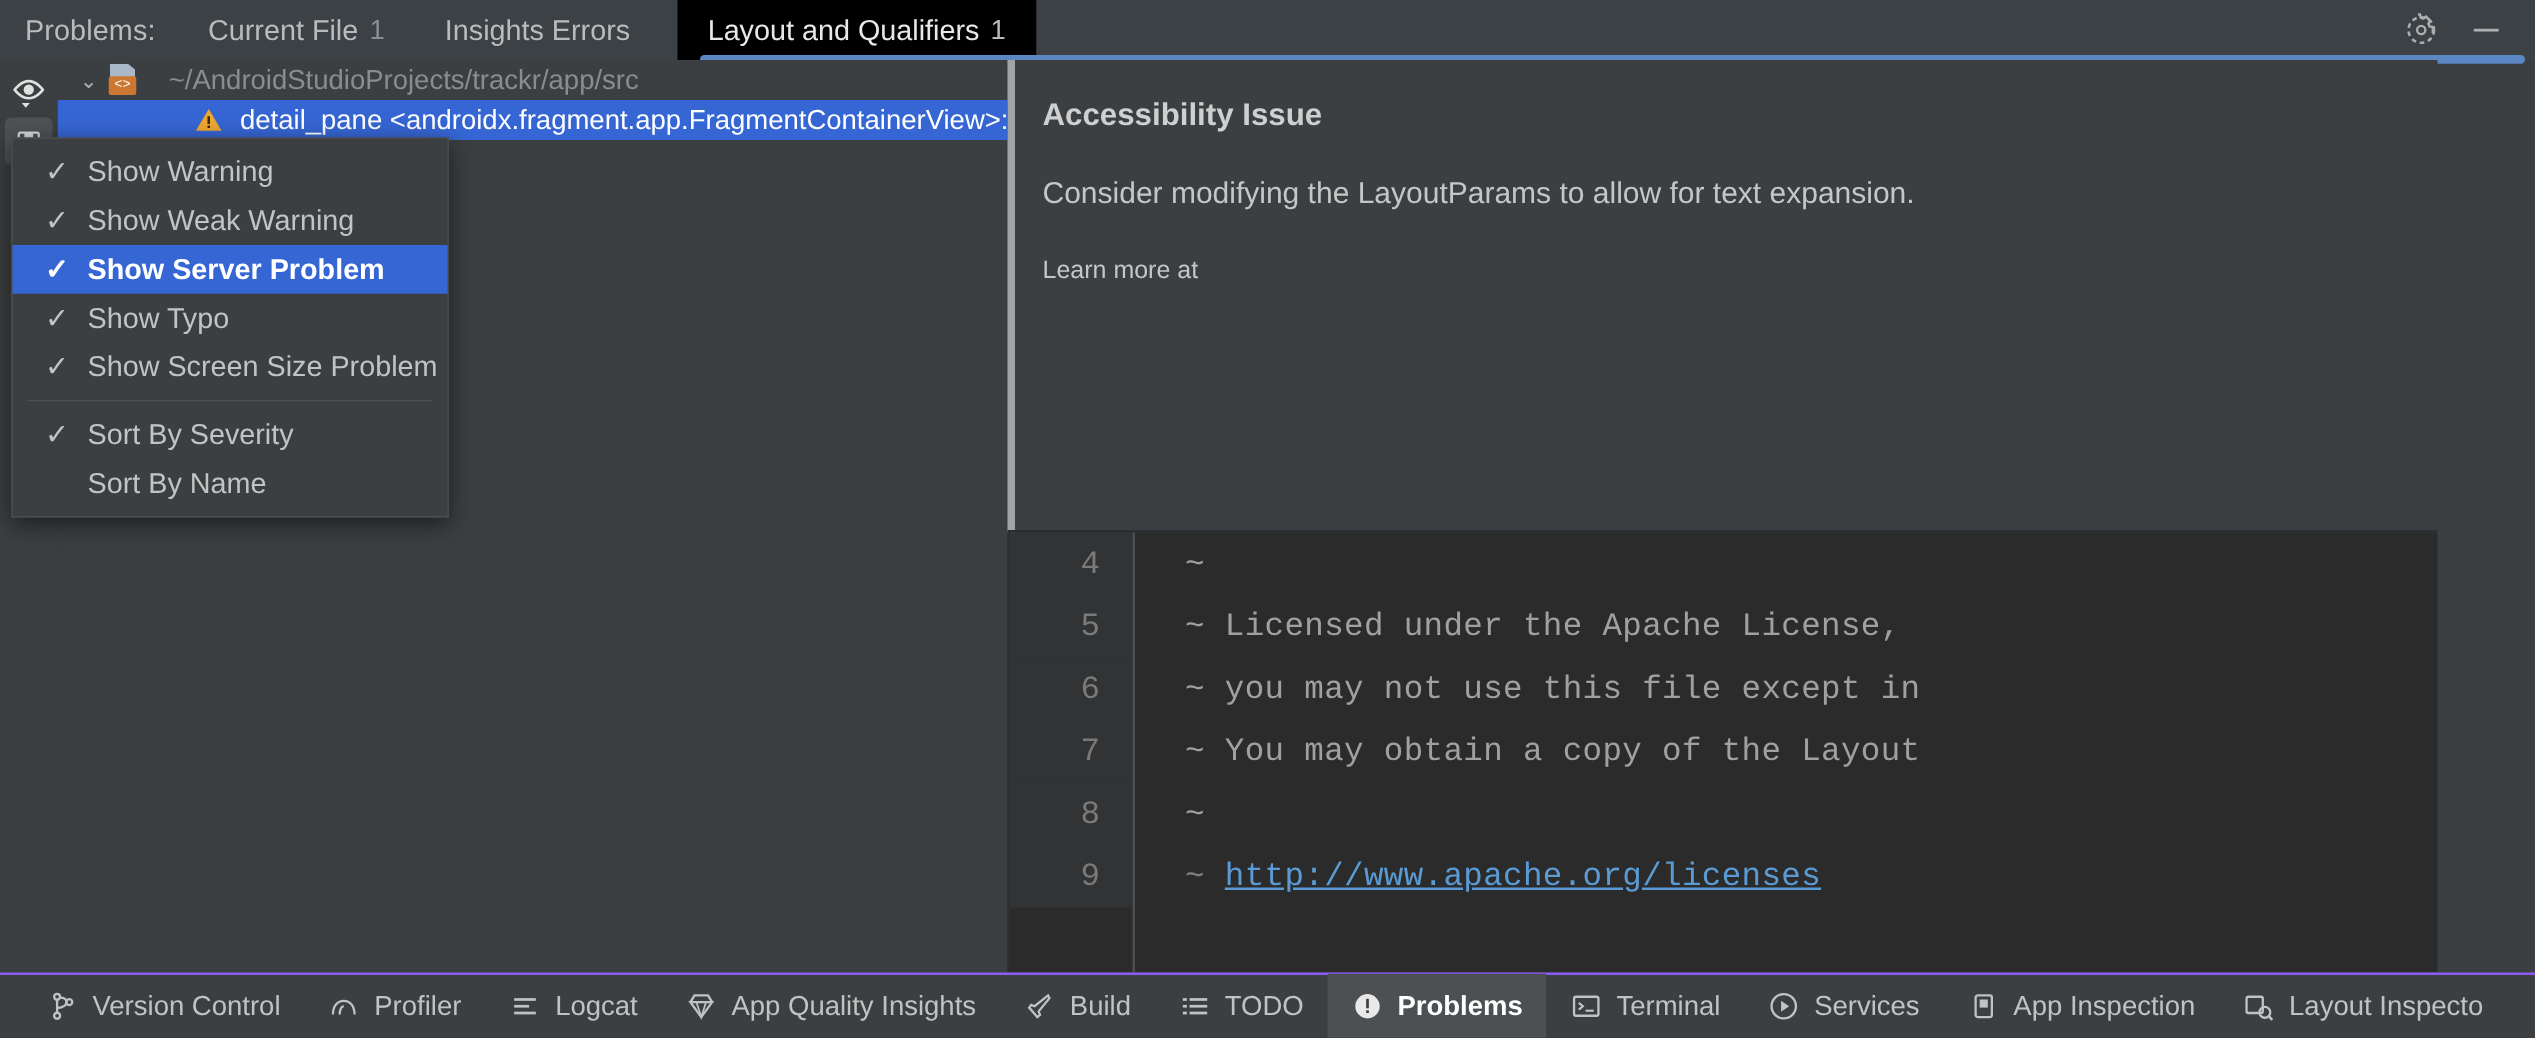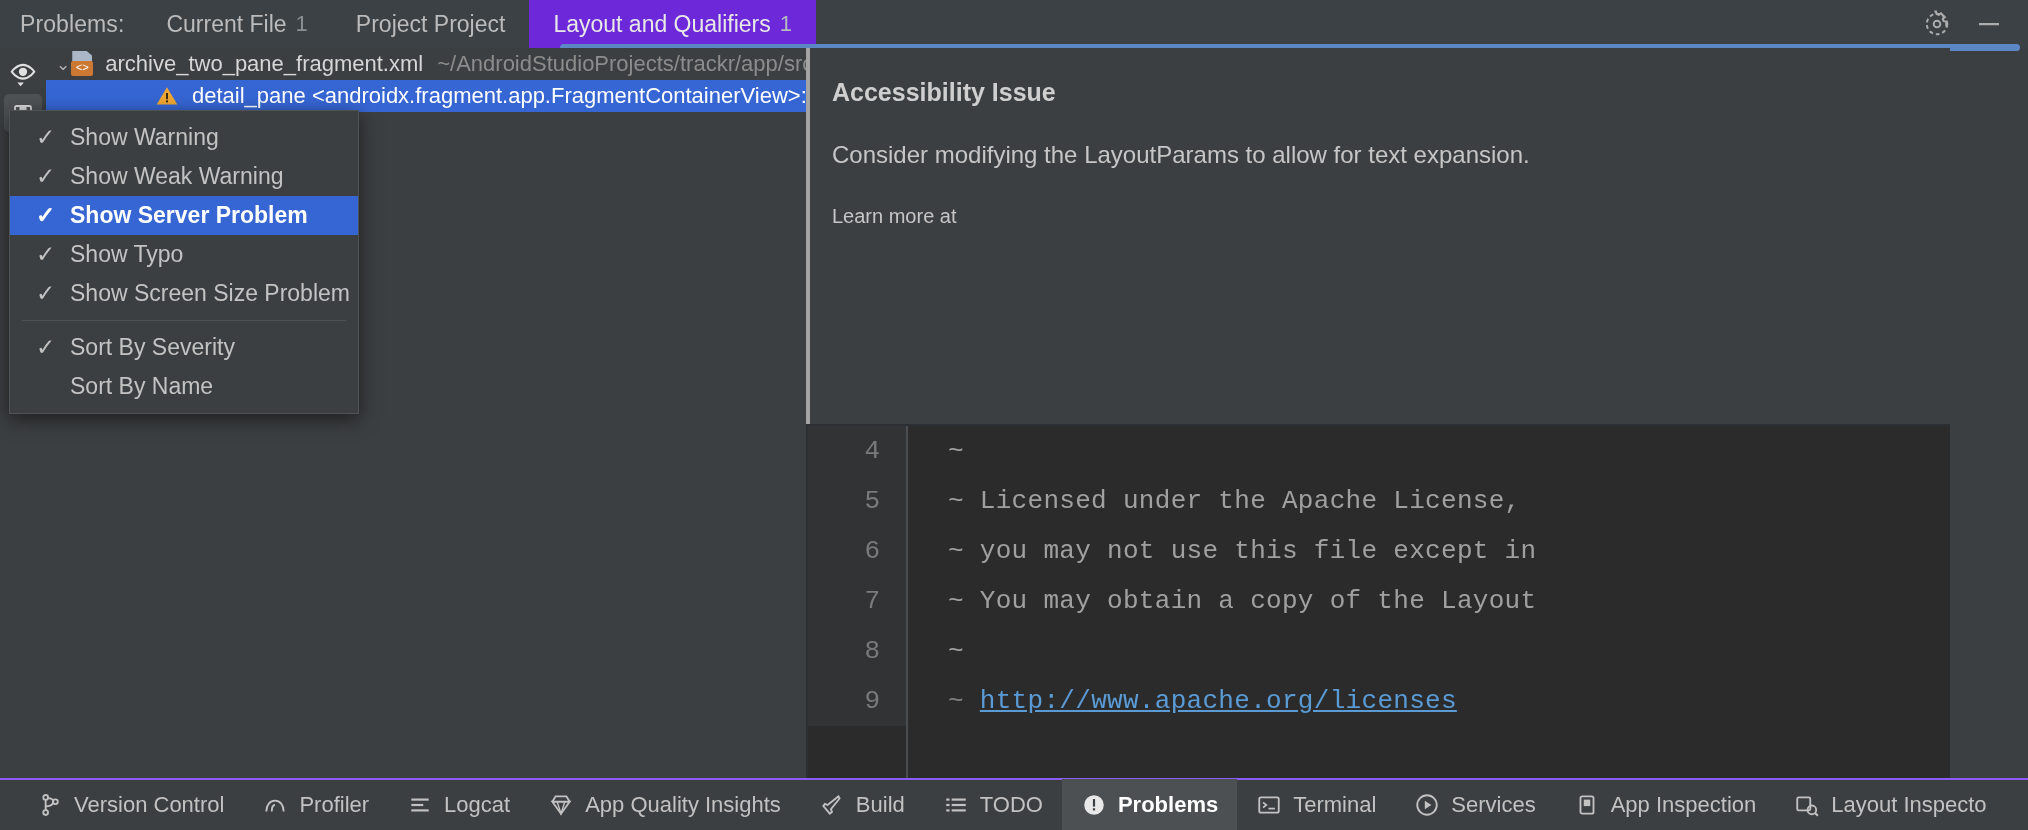--- a/index.html
+++ b/index.html
@@ -24,22 +24,23 @@
   }
   .tab {
     display: flex; align-items: center; gap: 9px;
     padding: 0 24px;
     color: #bbbbbb; font-size: 23px;
     cursor: default;
     position: relative;
   }
   .tab .cnt { color: #8a8f94; font-size: 22px; }
   .tab.active {
-    background: #6d28d9;
+    background: #000000;
     color: #e8e8e8;
+    margin-left: 14px;
   }
   .tab.active .cnt { color: #b6bbc0; }
   .tabbar-spacer { flex: 1 1 auto; }
   .tabbar-actions { display: flex; align-items: center; gap: 22px; padding-right: 24px; }
   .ticon { width: 30px; height: 30px; display: block; opacity: .85; cursor: pointer; }
 
   
   .leftgutter {
     position: absolute; left: 0; top: 48px; width: 46px; height: 560px;
     background: #3c3f41;
@@ -79,21 +80,21 @@
   .fname { color: #d6d6d6; }
   .fpath { color: #8c8c8c; margin-left: 14px; }
   .treerow.issue {
     padding-left: 108px; background: #3666d4; color: #ffffff;
   }
   .warnicon { width: 26px; height: 24px; margin-right: 12px; flex: none; }
 
   
   .descpanel {
     position: absolute; left: 806px; top: 48px; right: 0; height: 378px;
-    background: #3c3f41; border-left: 4px solid #a3a3a3;
+    background: #3c3f41; border-left: 6px solid #a3a3a3;
     padding: 30px 28px 0 22px;
   }
   .desc-title { color: #cfcfcf; font-size: 25px; font-weight: bold; margin-bottom: 30px; }
   .desc-body { color: #c6c6c6; font-size: 24px; line-height: 1.5; }
   .desc-learn { color: #c6c6c6; font-size: 20px; margin-top: 32px; }
   .desc-link { color: #5b9bd5; font-size: 24px; margin-top: 6px; display:inline-block; text-decoration: none; cursor: pointer; }
 
   
   .editor {
     position: absolute; left: 806px; top: 426px; right: 0; bottom: 52px;
@@ -155,21 +156,21 @@
 
   <div class="tabbar">
     <div class="tabbar-label">Problems:</div>
 
     <div class="tab">
       <span>Current File</span>
       <span class="cnt">1</span>
     </div>
 
     <div class="tab">
-      <span>Project Project</span>
+      <span>Insights Errors</span>
     </div>
 
     <div class="tab active">
       <span>Layout and Qualifiers</span>
       <span class="cnt">1</span>
     </div>
 
     <div class="tabbar-spacer"></div>
 
     <div class="tabbar-actions">
@@ -204,21 +205,20 @@
 
   <div class="hscroll-thumb"></div>
 
   <div class="treepanel">
     <div class="treerow file">
       <span class="twisty">⌄</span>
       <span class="xmlicon">
         <span class="sheet"></span>
         <span class="tag">&lt;&gt;</span>
       </span>
-      <span class="fname">archive_two_pane_fragment.xml</span>
       <span class="fpath">~/AndroidStudioProjects/trackr/app/src</span>
     </div>
 
     <div class="treerow issue">
       <svg class="warnicon" viewBox="0 0 24 24">
         <path d="M12 3.2L22.3 20.6H1.7z" fill="#f0a732"></path>
         <rect x="11" y="9" width="2" height="6.2" fill="#3b2c10"></rect>
         <rect x="11" y="16.4" width="2" height="2" fill="#3b2c10"></rect>
       </svg>
       <span>detail_pane &lt;androidx.fragment.app.FragmentContainerView&gt;: Acce</span>

